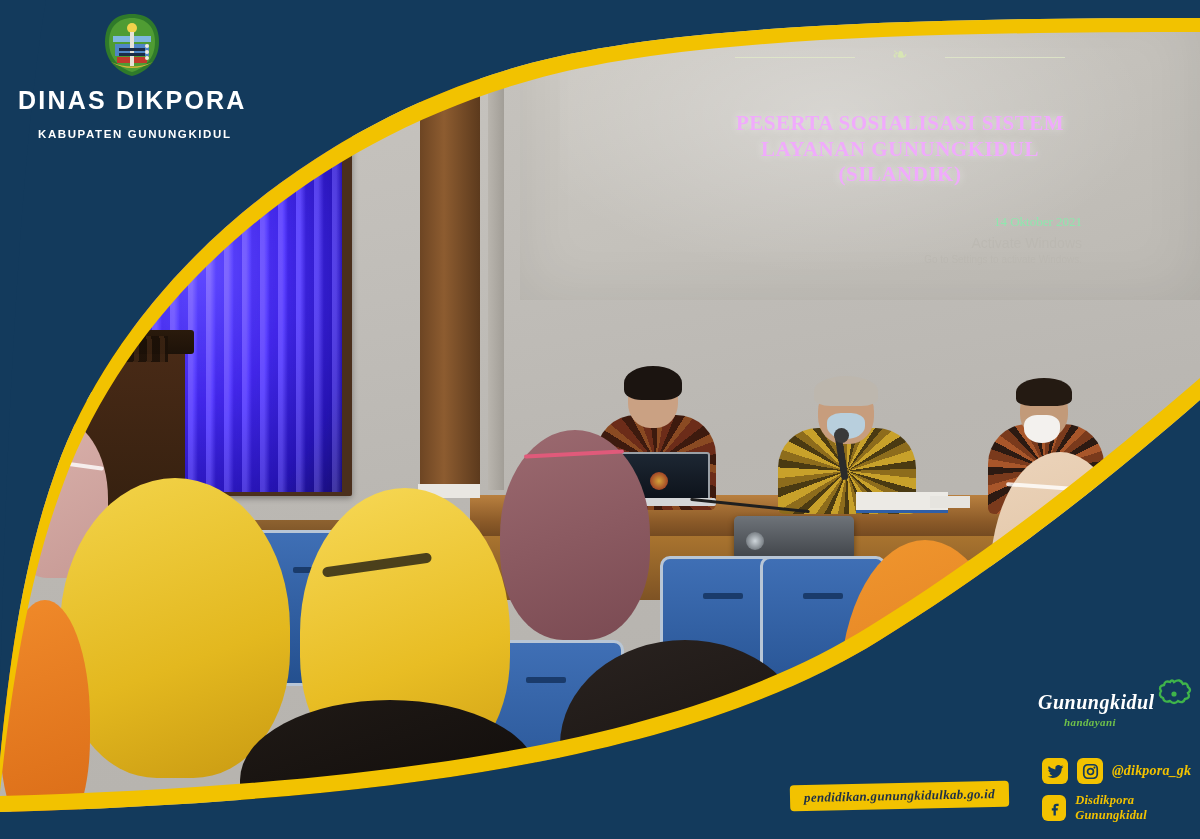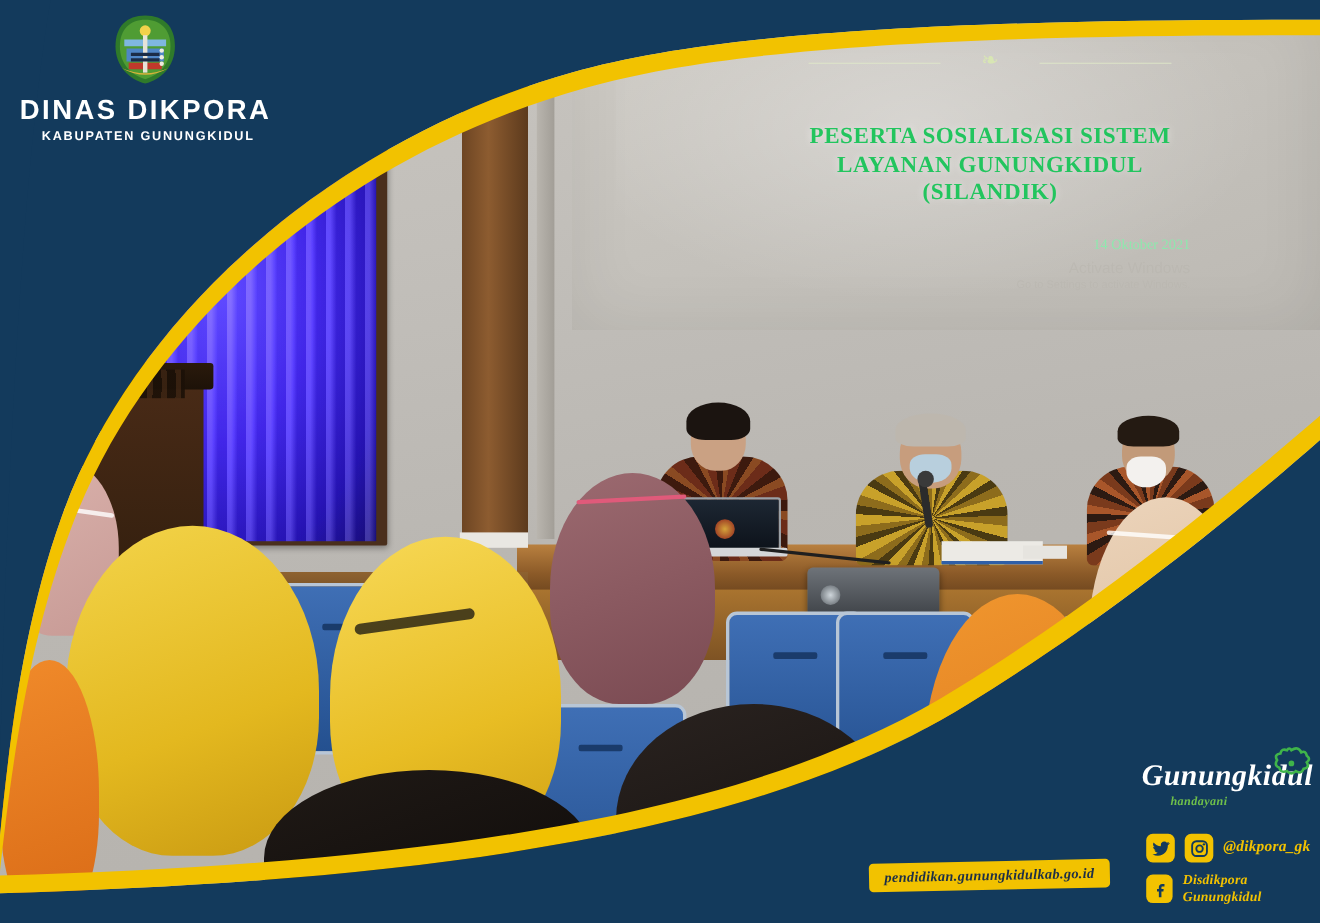--- a/index.html
+++ b/index.html
@@ -25,21 +25,21 @@
   .slide-title{font-family:"Liberation Sans",sans-serif;font-weight:bold;
     font-size:40px;letter-spacing:4px;color:#9fc3e4;opacity:.88;
     text-shadow:0 0 10px rgba(255,255,255,.45);line-height:1.05;}
   .slide-orn{position:relative;margin:16px auto 10px;width:330px;height:14px;}
   .slide-orn:before,.slide-orn:after{content:"";position:absolute;top:7px;width:120px;height:1px;
     background:rgba(225,235,200,.75);}
   .slide-orn:before{left:0;} .slide-orn:after{right:0;}
   .slide-orn span{position:absolute;left:50%;top:-7px;transform:translateX(-50%);
     color:#d8e6b4;font-size:19px;font-family:"Liberation Serif",serif;}
   .slide-sub{font-family:"Liberation Serif",serif;font-weight:bold;font-size:21px;
-    color:#22c55e;line-height:1.22;letter-spacing:.5px;
+    color:#f0abfc;line-height:1.22;letter-spacing:.5px;
     text-shadow:0 0 8px rgba(255,255,255,.5);margin-top:47px;}
   .slide-date{margin-top:26px;font-family:"Liberation Serif",serif;font-size:13px;
     color:#86efac;opacity:.85;text-align:right;padding-right:78px;}
   .slide-watermark{text-align:right;padding-right:78px;margin-top:4px;
     font-family:"Liberation Sans",sans-serif;color:#b8b5ae;opacity:.55;line-height:1.35;}
   .wm1{font-size:14px;} .wm2{font-size:10px;}
 
   
   .window-frame{position:absolute;left:52px;top:96px;width:300px;height:400px;
     background:#4a2f1c;border-radius:2px;box-shadow:0 2px 6px rgba(0,0,0,.35);}
@@ -156,34 +156,34 @@
 
   
   .frame{position:absolute;inset:0;pointer-events:none;}
   .frame svg{position:absolute;inset:0;}
 
   
   .hdr{position:absolute;left:18px;top:12px;display:flex;align-items:center;gap:10px;flex-direction:column;}
   .emblem{width:62px;height:66px;position:relative;}
   .hdr-text{color:#ffffff;line-height:1;}
   .hdr-1{font-size:25px;font-weight:bold;letter-spacing:2.2px;font-family:"Liberation Sans",sans-serif;}
-  .hdr-2{font-size:11.5px;font-weight:bold;letter-spacing:1.6px;margin-top:6px;
+  .hdr-2{font-size:11.5px;font-weight:bold;letter-spacing:1.6px;margin-top:16px;
     font-family:"Liberation Sans",sans-serif;padding-left:20px;}
 
   
   .url-pill{position:absolute;left:790px;top:783px;height:26px;padding:0 14px;
     display:flex;align-items:center;background:#f2c200;border-radius:4px;
     transform:rotate(-1.2deg);}
   .url-pill span{font-family:"Liberation Serif",serif;font-style:italic;font-weight:bold;
     font-size:13px;color:#1d2f47;letter-spacing:.3px;}
 
   
   .gk{position:absolute;left:1038px;top:692px;}
   .gk-name{font-family:"Liberation Serif",serif;font-style:italic;font-weight:bold;
-    font-size:27px;color:#ffffff;letter-spacing:.5px;line-height:1;}
+    font-size:20px;color:#ffffff;letter-spacing:.5px;line-height:1;}
   .gk-tag{font-family:"Liberation Serif",serif;font-style:italic;font-weight:bold;
     font-size:11px;color:#6fc04a;margin-top:4px;margin-left:26px;letter-spacing:.4px;}
   .gk-orn{position:absolute;left:118px;top:-14px;width:36px;height:34px;}
 
   
   .soc{position:absolute;left:1042px;top:758px;}
   .soc-row{display:flex;align-items:center;gap:9px;margin-bottom:9px;}
   .soc-ic{width:26px;height:26px;border-radius:6px;background:#f2c200;
     display:flex;align-items:center;justify-content:center;}
   .soc-ic svg{display:block;}

